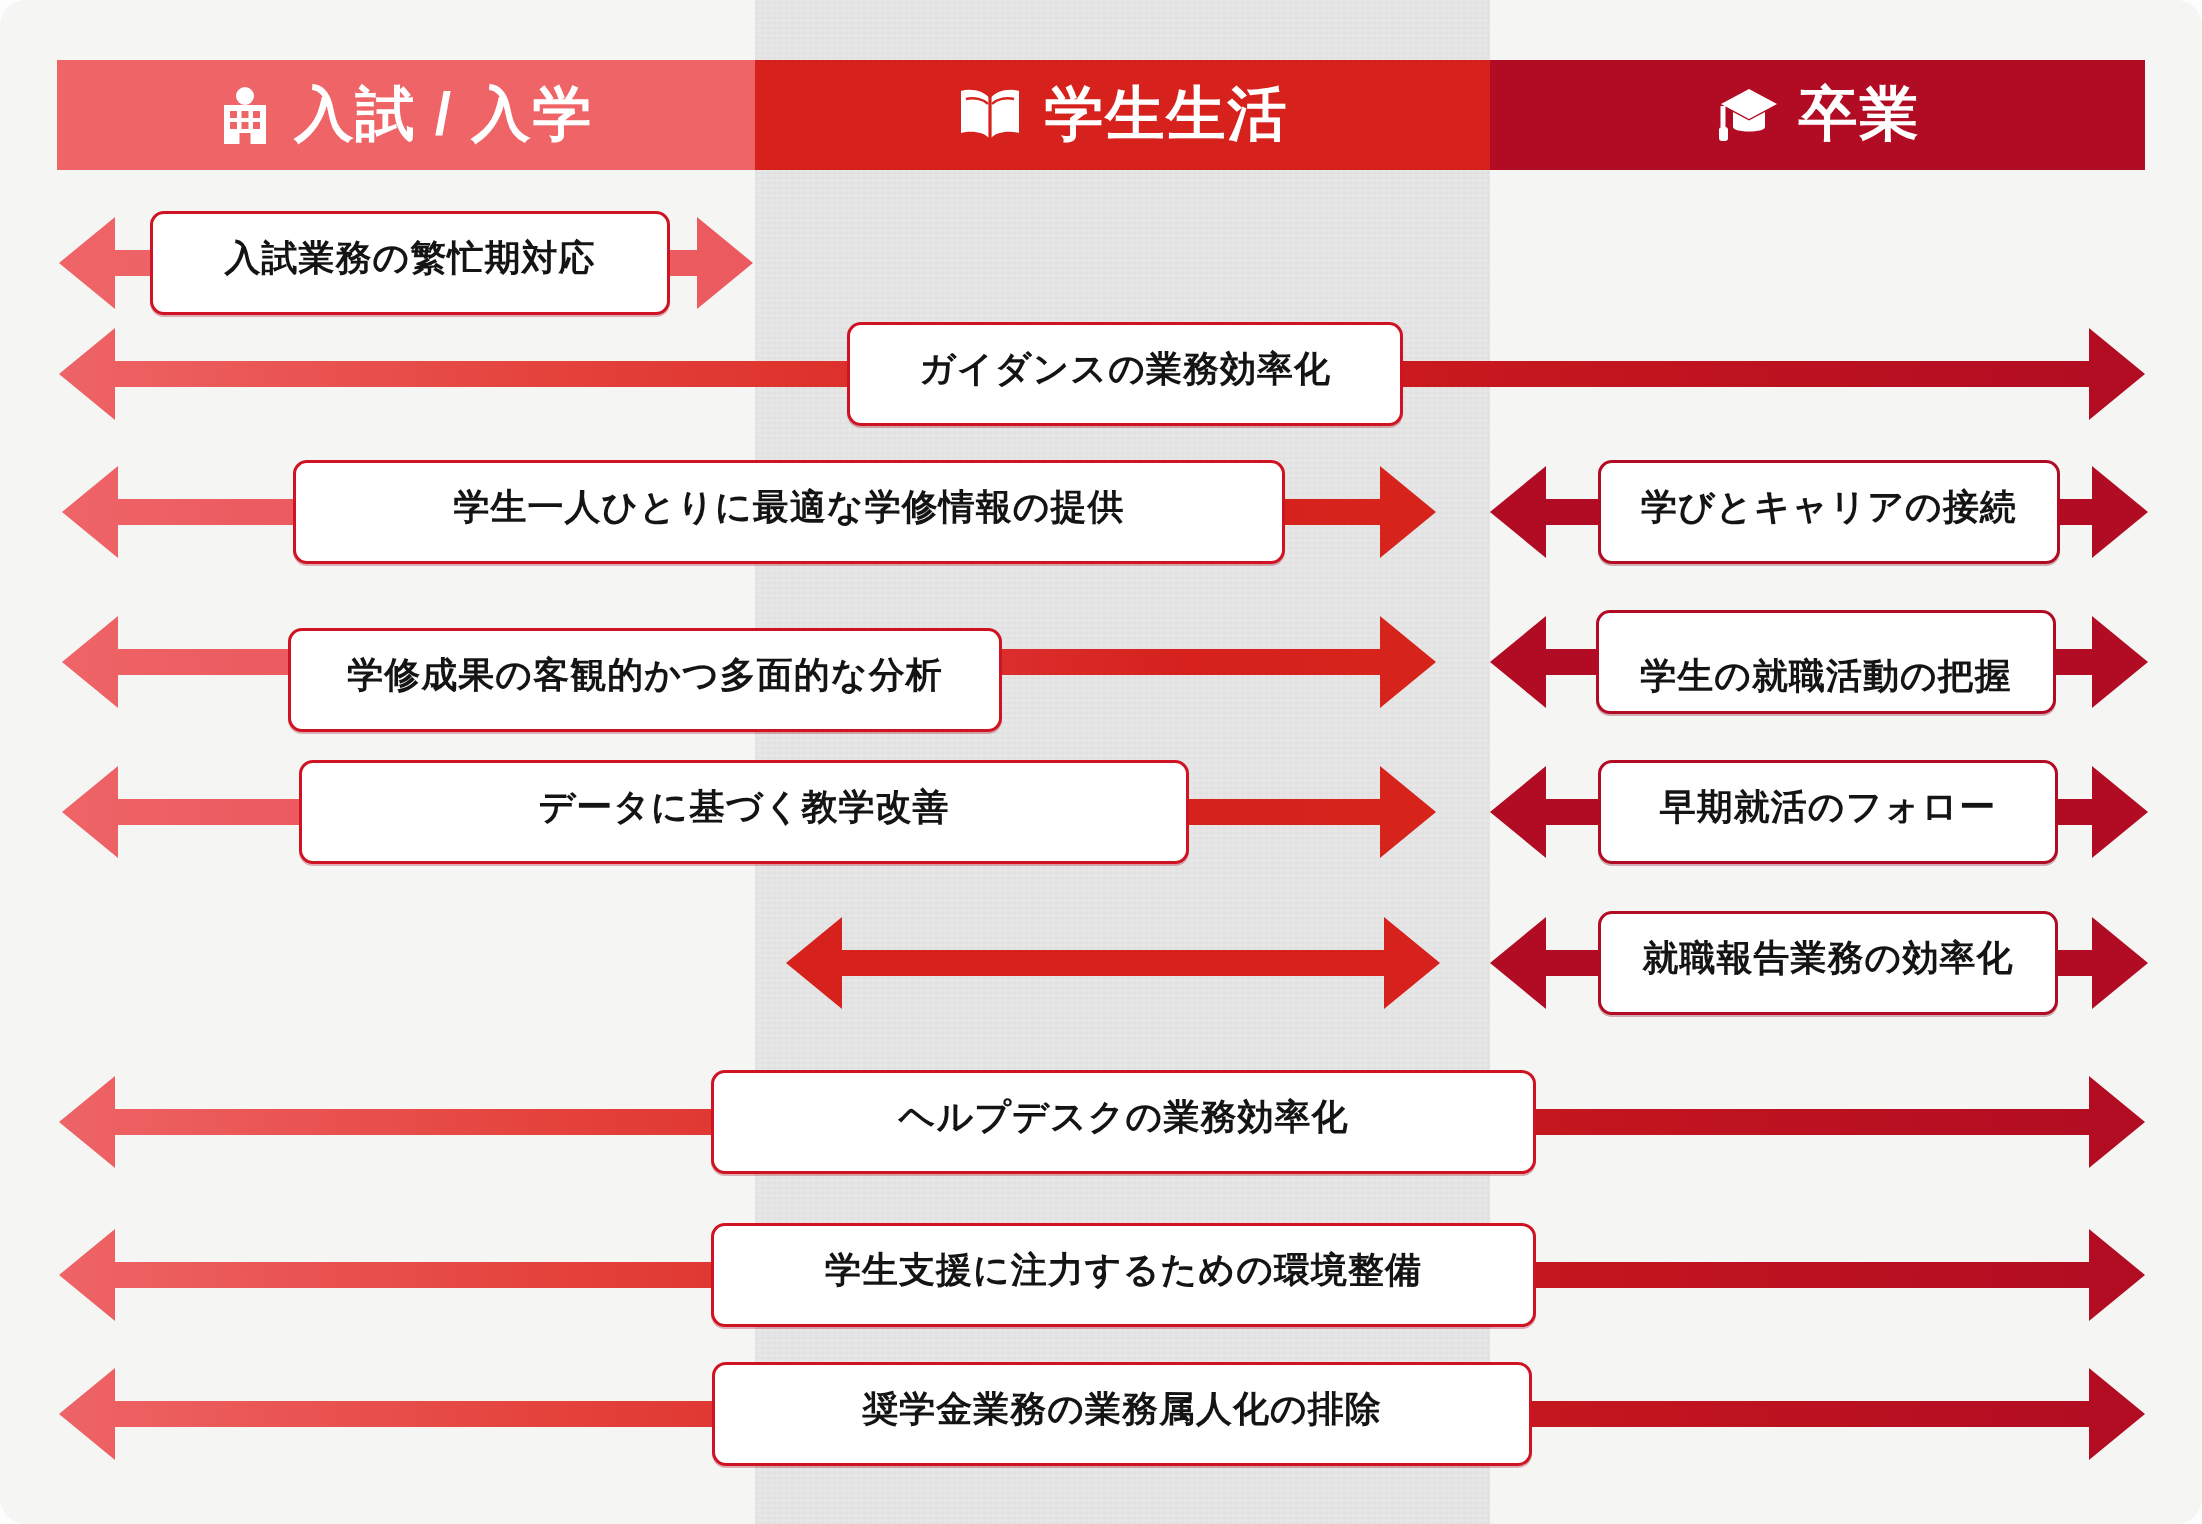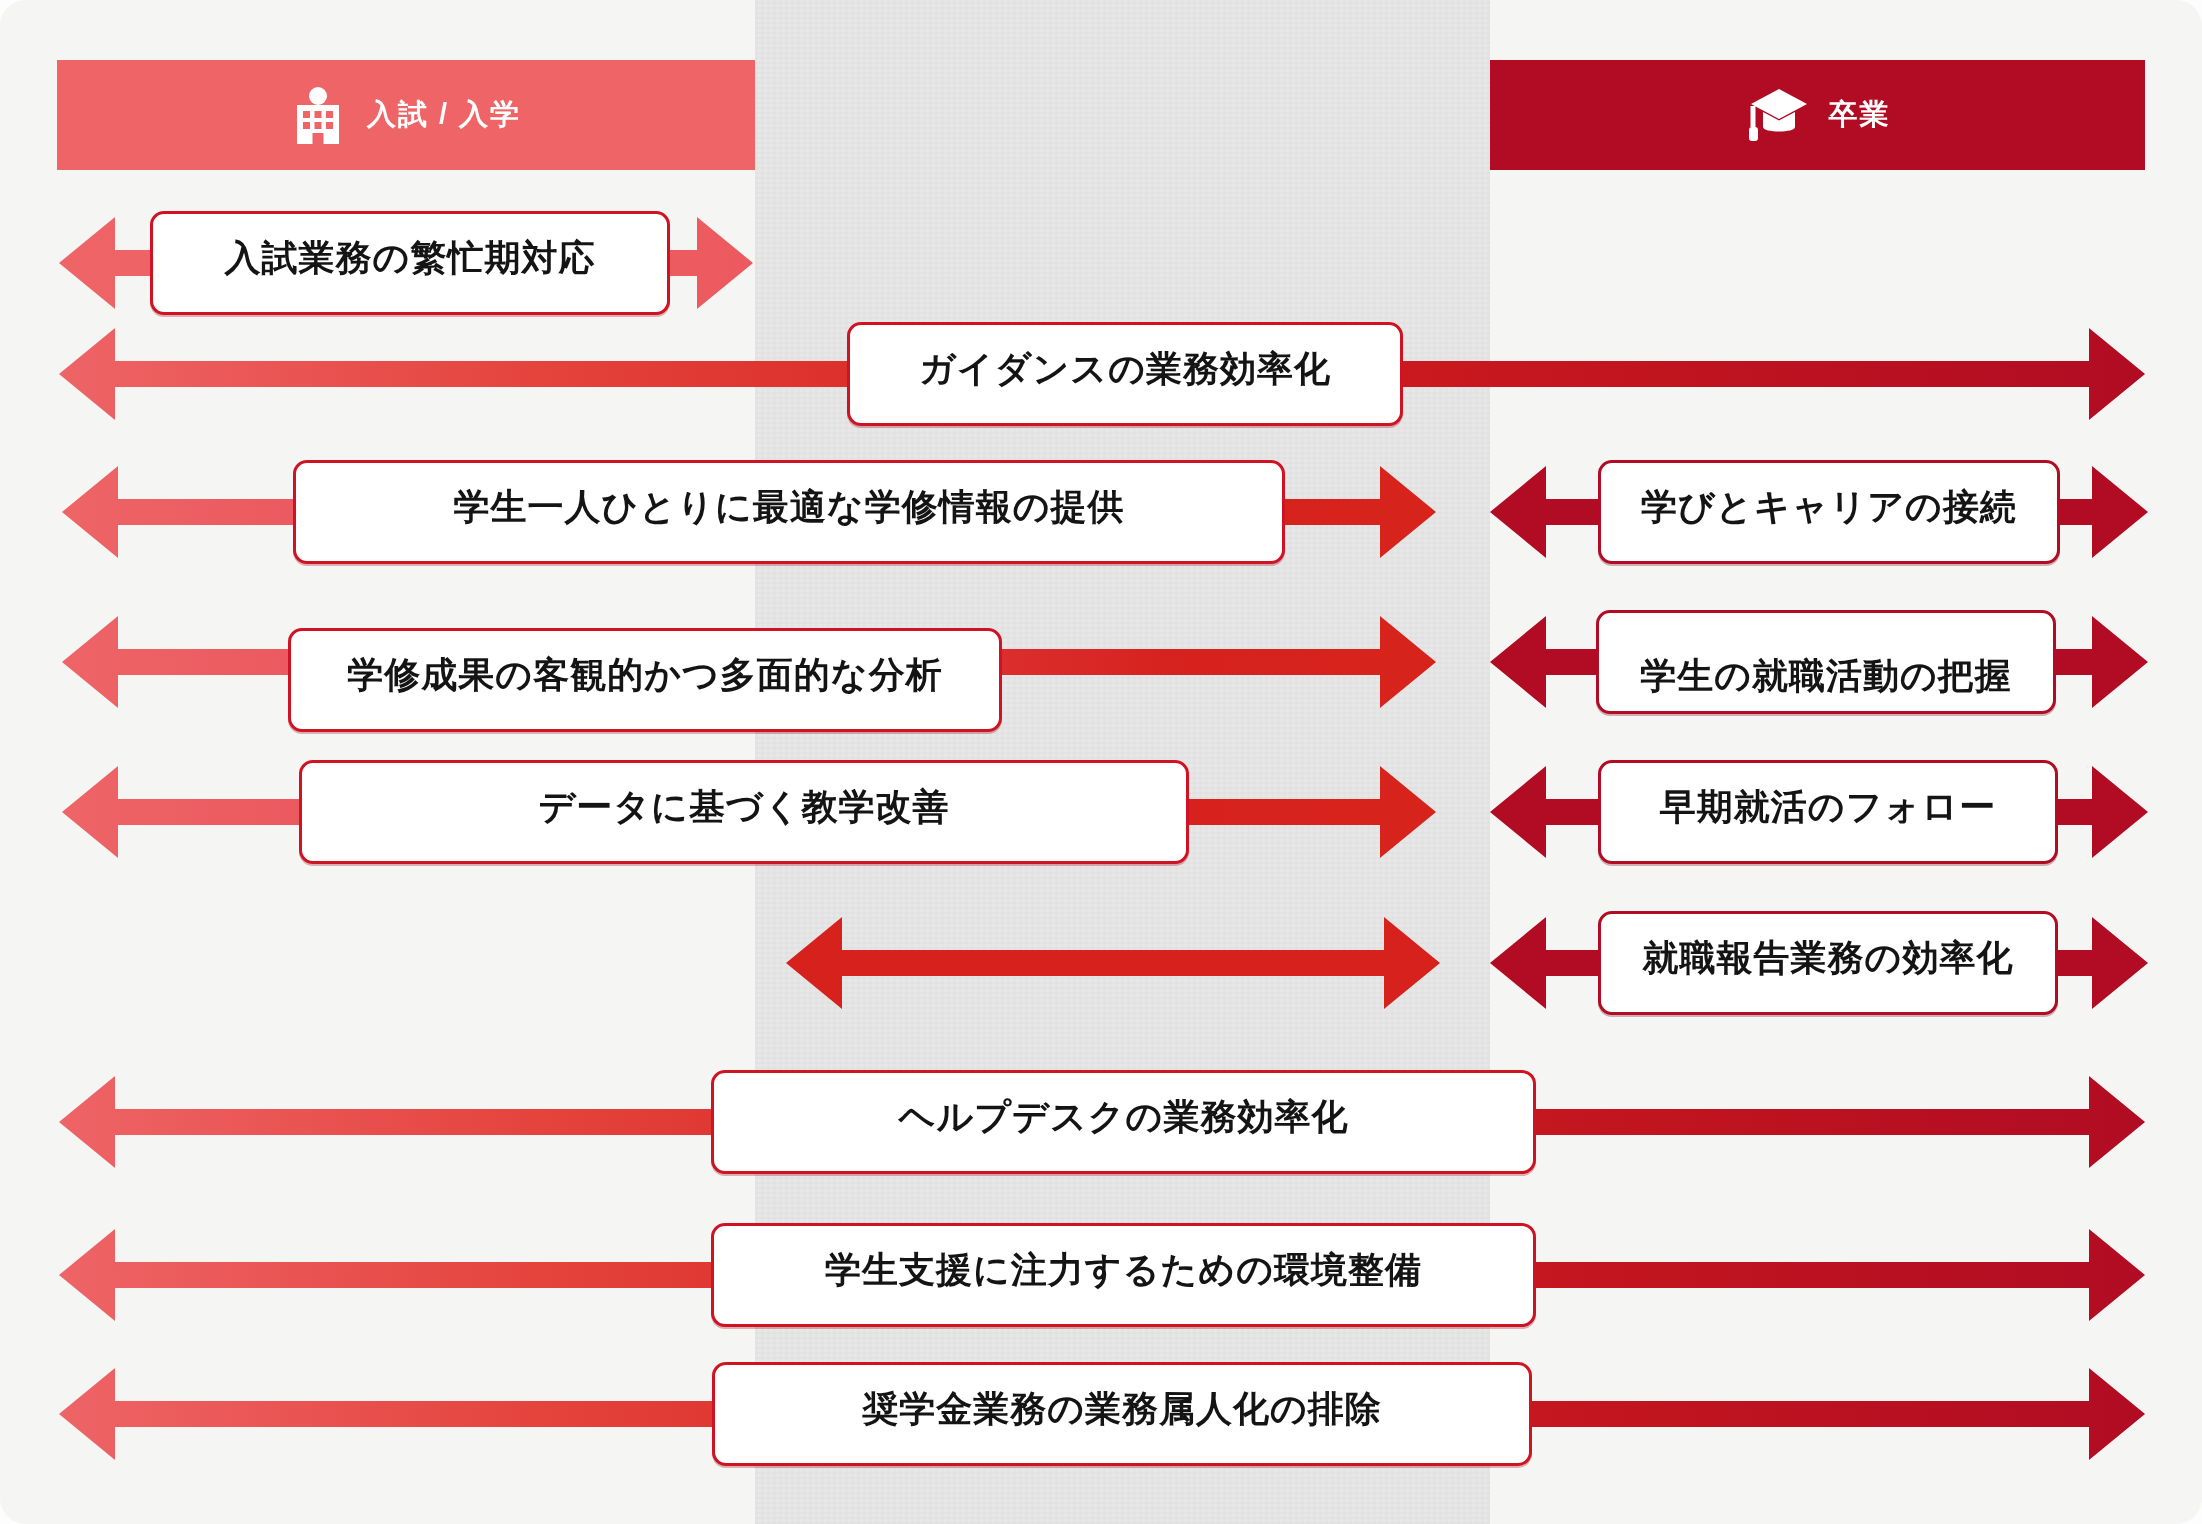--- a/index.html
+++ b/index.html
@@ -12,21 +12,21 @@
     position:absolute;left:755px;top:0;width:735px;height:1524px;
     background:
       repeating-linear-gradient(0deg, rgba(0,0,0,0.015) 0 2px, rgba(255,255,255,0.01) 2px 5px),
       repeating-linear-gradient(90deg, rgba(0,0,0,0.012) 0 3px, rgba(255,255,255,0.01) 3px 6px),
       #e8e7e7;
   }
   
   .phase{
     position:absolute;top:60px;height:110px;
     display:flex;align-items:center;justify-content:center;gap:22px;
-    color:#ffffff;font-weight:bold;font-size:29px;letter-spacing:2px;
+    color:#ffffff;font-weight:bold;font-size:59px;letter-spacing:2px;
   }
   .phase-1{left:57px;width:698px;background:#ee6467;}
   .phase-2{left:755px;width:735px;background:#d6211d;}
   .phase-3{left:1490px;width:655px;background:#b10c23;}
   .phase .icon{display:flex;align-items:center;}
   
   .arrow{
     position:absolute;height:92px;
     clip-path:polygon(
       0 50%, 56px 0, 56px calc(50% - 13px),
@@ -95,20 +95,30 @@
         <rect x="35" y="25" width="7" height="7" fill="#ee6467"></rect>
         <rect x="12" y="36" width="7" height="7" fill="#ee6467"></rect>
         <rect x="23.5" y="36" width="7" height="7" fill="#ee6467"></rect>
         <rect x="35" y="36" width="7" height="7" fill="#ee6467"></rect>
         <rect x="21.5" y="47" width="11" height="11" fill="#ee6467"></rect>
       </svg>
     </span>
     <span class="phase-label">入試 / 入学</span>
   </div>
 
+  <div class="phase phase-2">
+    <span class="icon">
+      <svg width="66" height="56" viewBox="0 0 66 56">
+        <path fill="#fff" d="M33 12 C28 4 14 1 4 4 L4 46 C14 43 28 45 33 52 C38 45 52 43 62 46 L62 4 C52 1 38 4 33 12 Z"></path>
+        <rect x="31.4" y="8" width="3.2" height="45" fill="#d6211d"></rect>
+        <path fill="none" stroke="#d6211d" stroke-width="2.4" d="M9 12 C17 10 26 12 31 17 M35 17 C40 12 49 10 57 12"></path>
+      </svg>
+    </span>
+    <span class="phase-label">学生生活</span>
+  </div>
 
   <div class="phase phase-3">
     <span class="icon">
       <svg width="62" height="56" viewBox="0 0 62 56">
         <polygon points="34,2 62,17 34,32 6,17" fill="#fff"></polygon>
         <path fill="#fff" d="M18 25 L18 40 C18 46 50 46 50 40 L50 25 L34 33.5 Z"></path>
         <path d="M8 19 L8 40" stroke="#fff" stroke-width="5" fill="none"></path>
         <rect x="4" y="40" width="9" height="14" rx="3" fill="#fff"></rect>
       </svg>
     </span>

